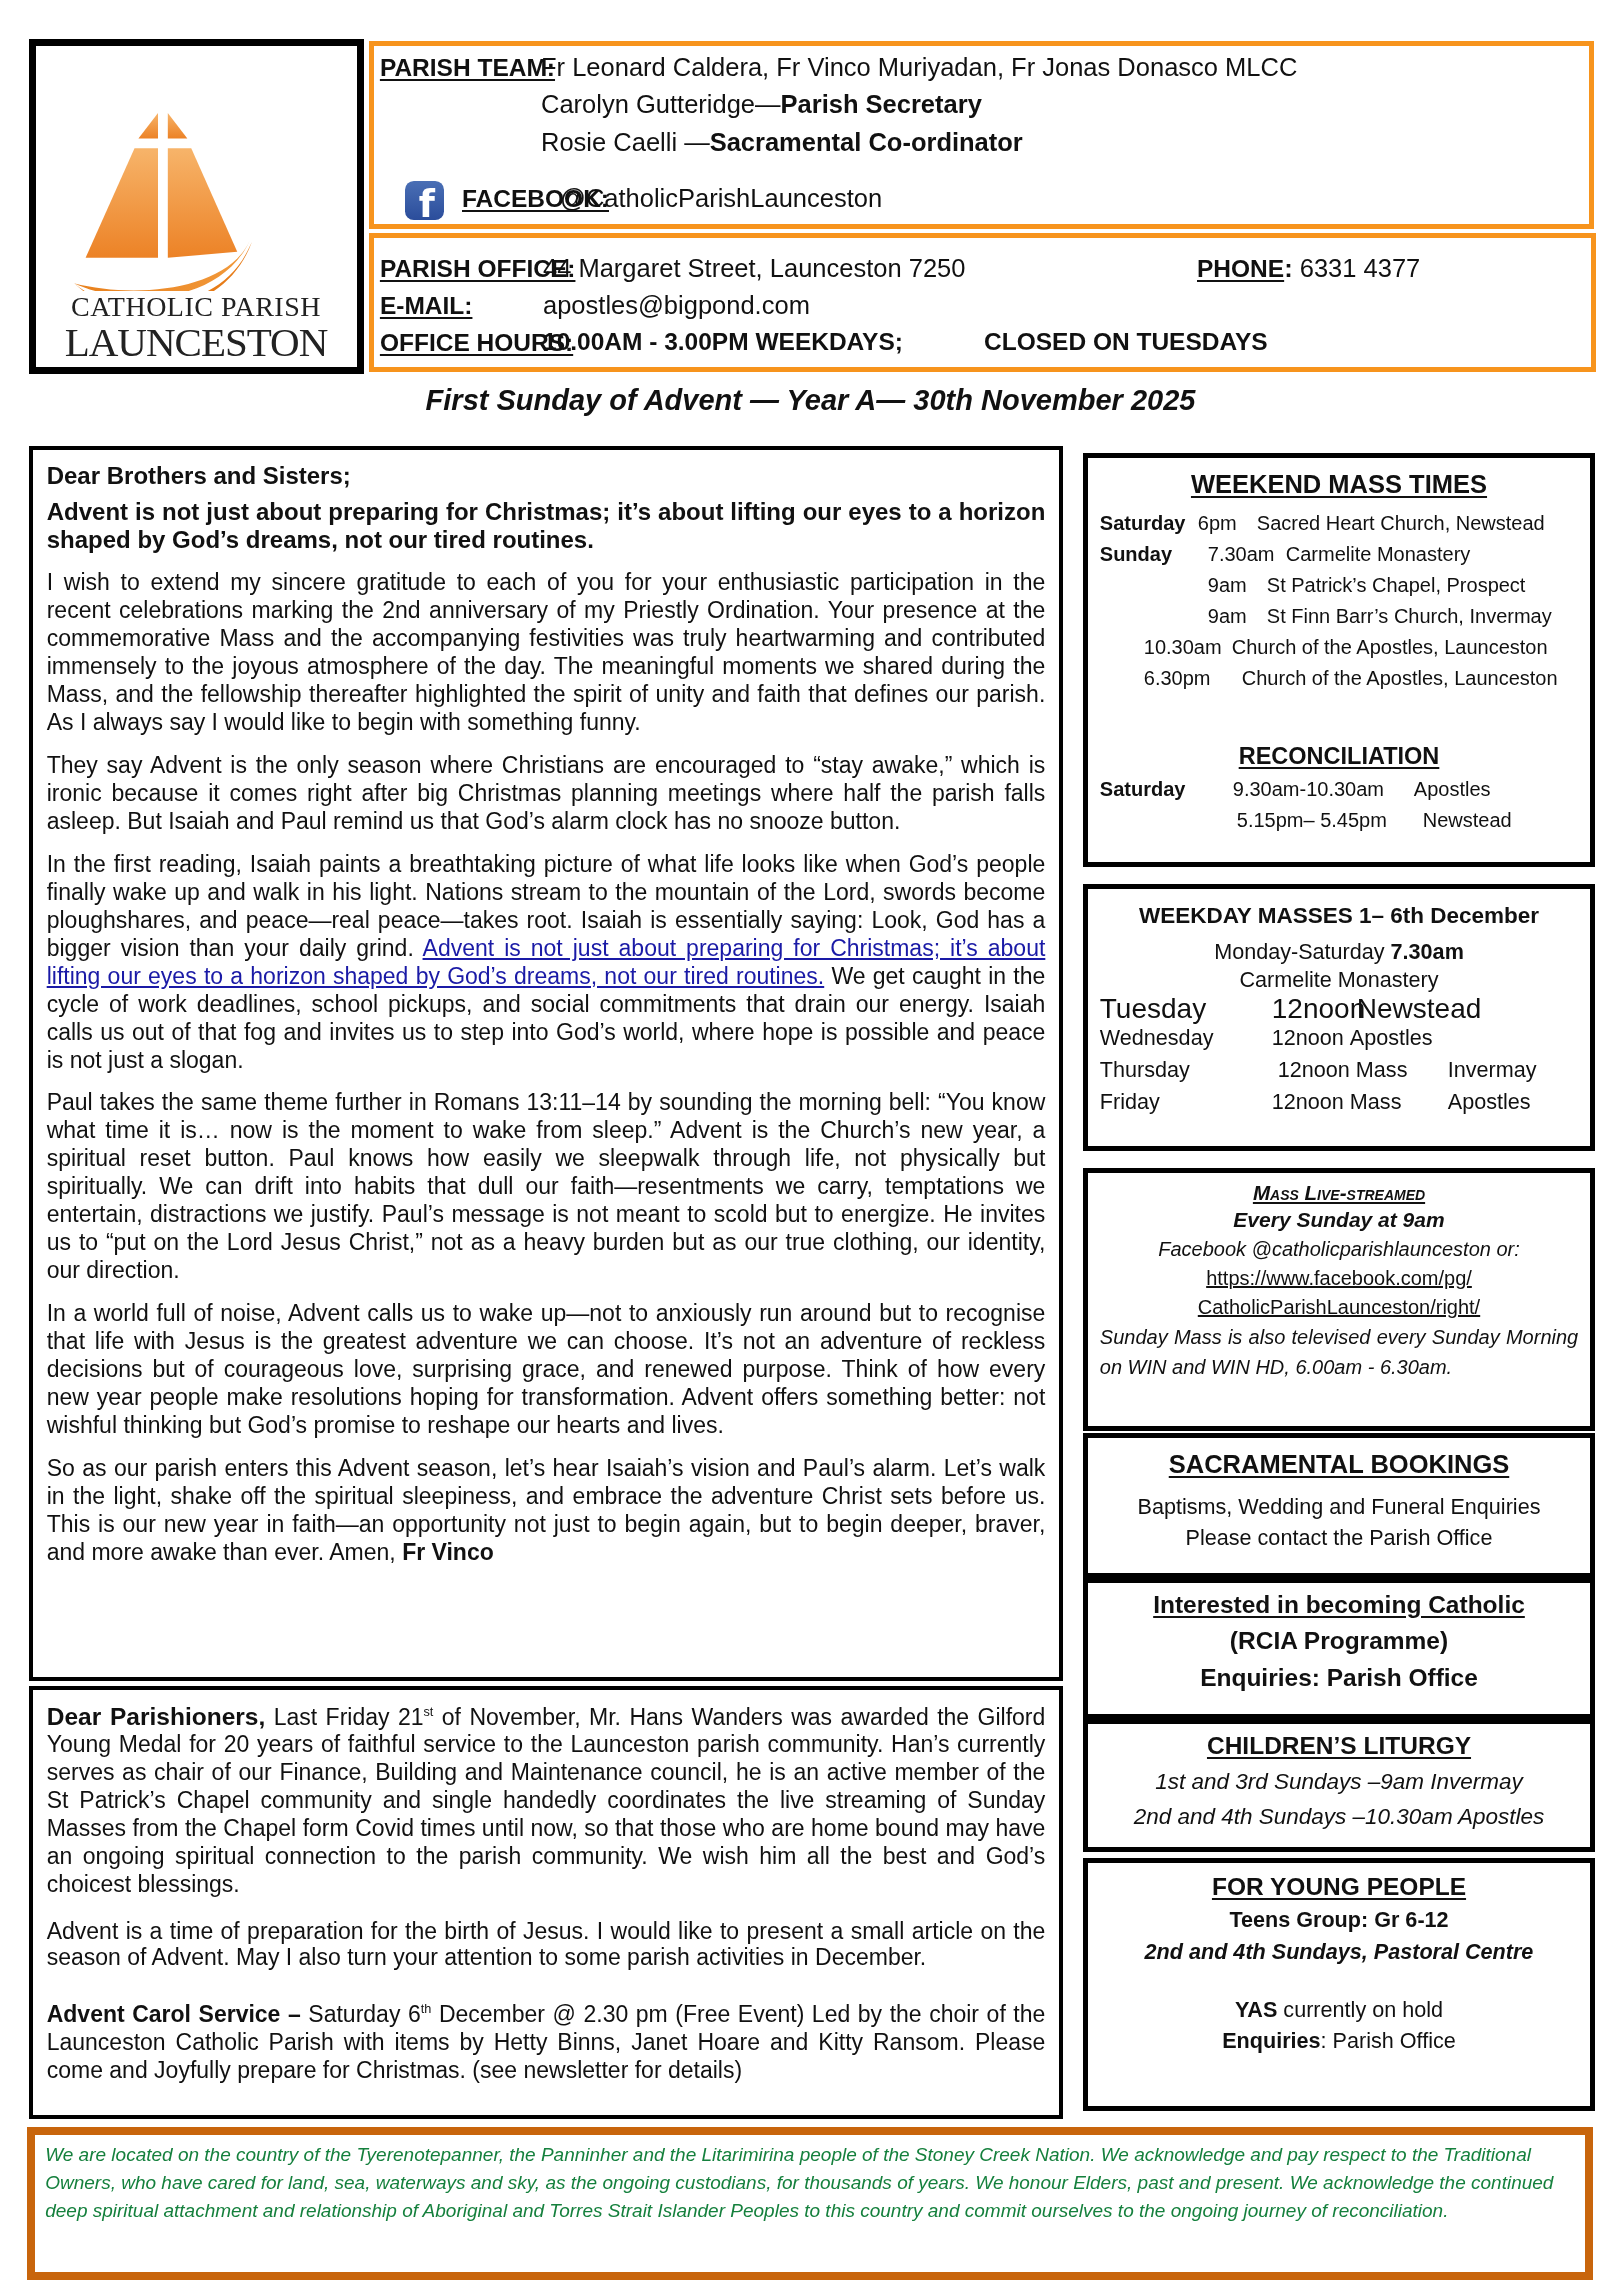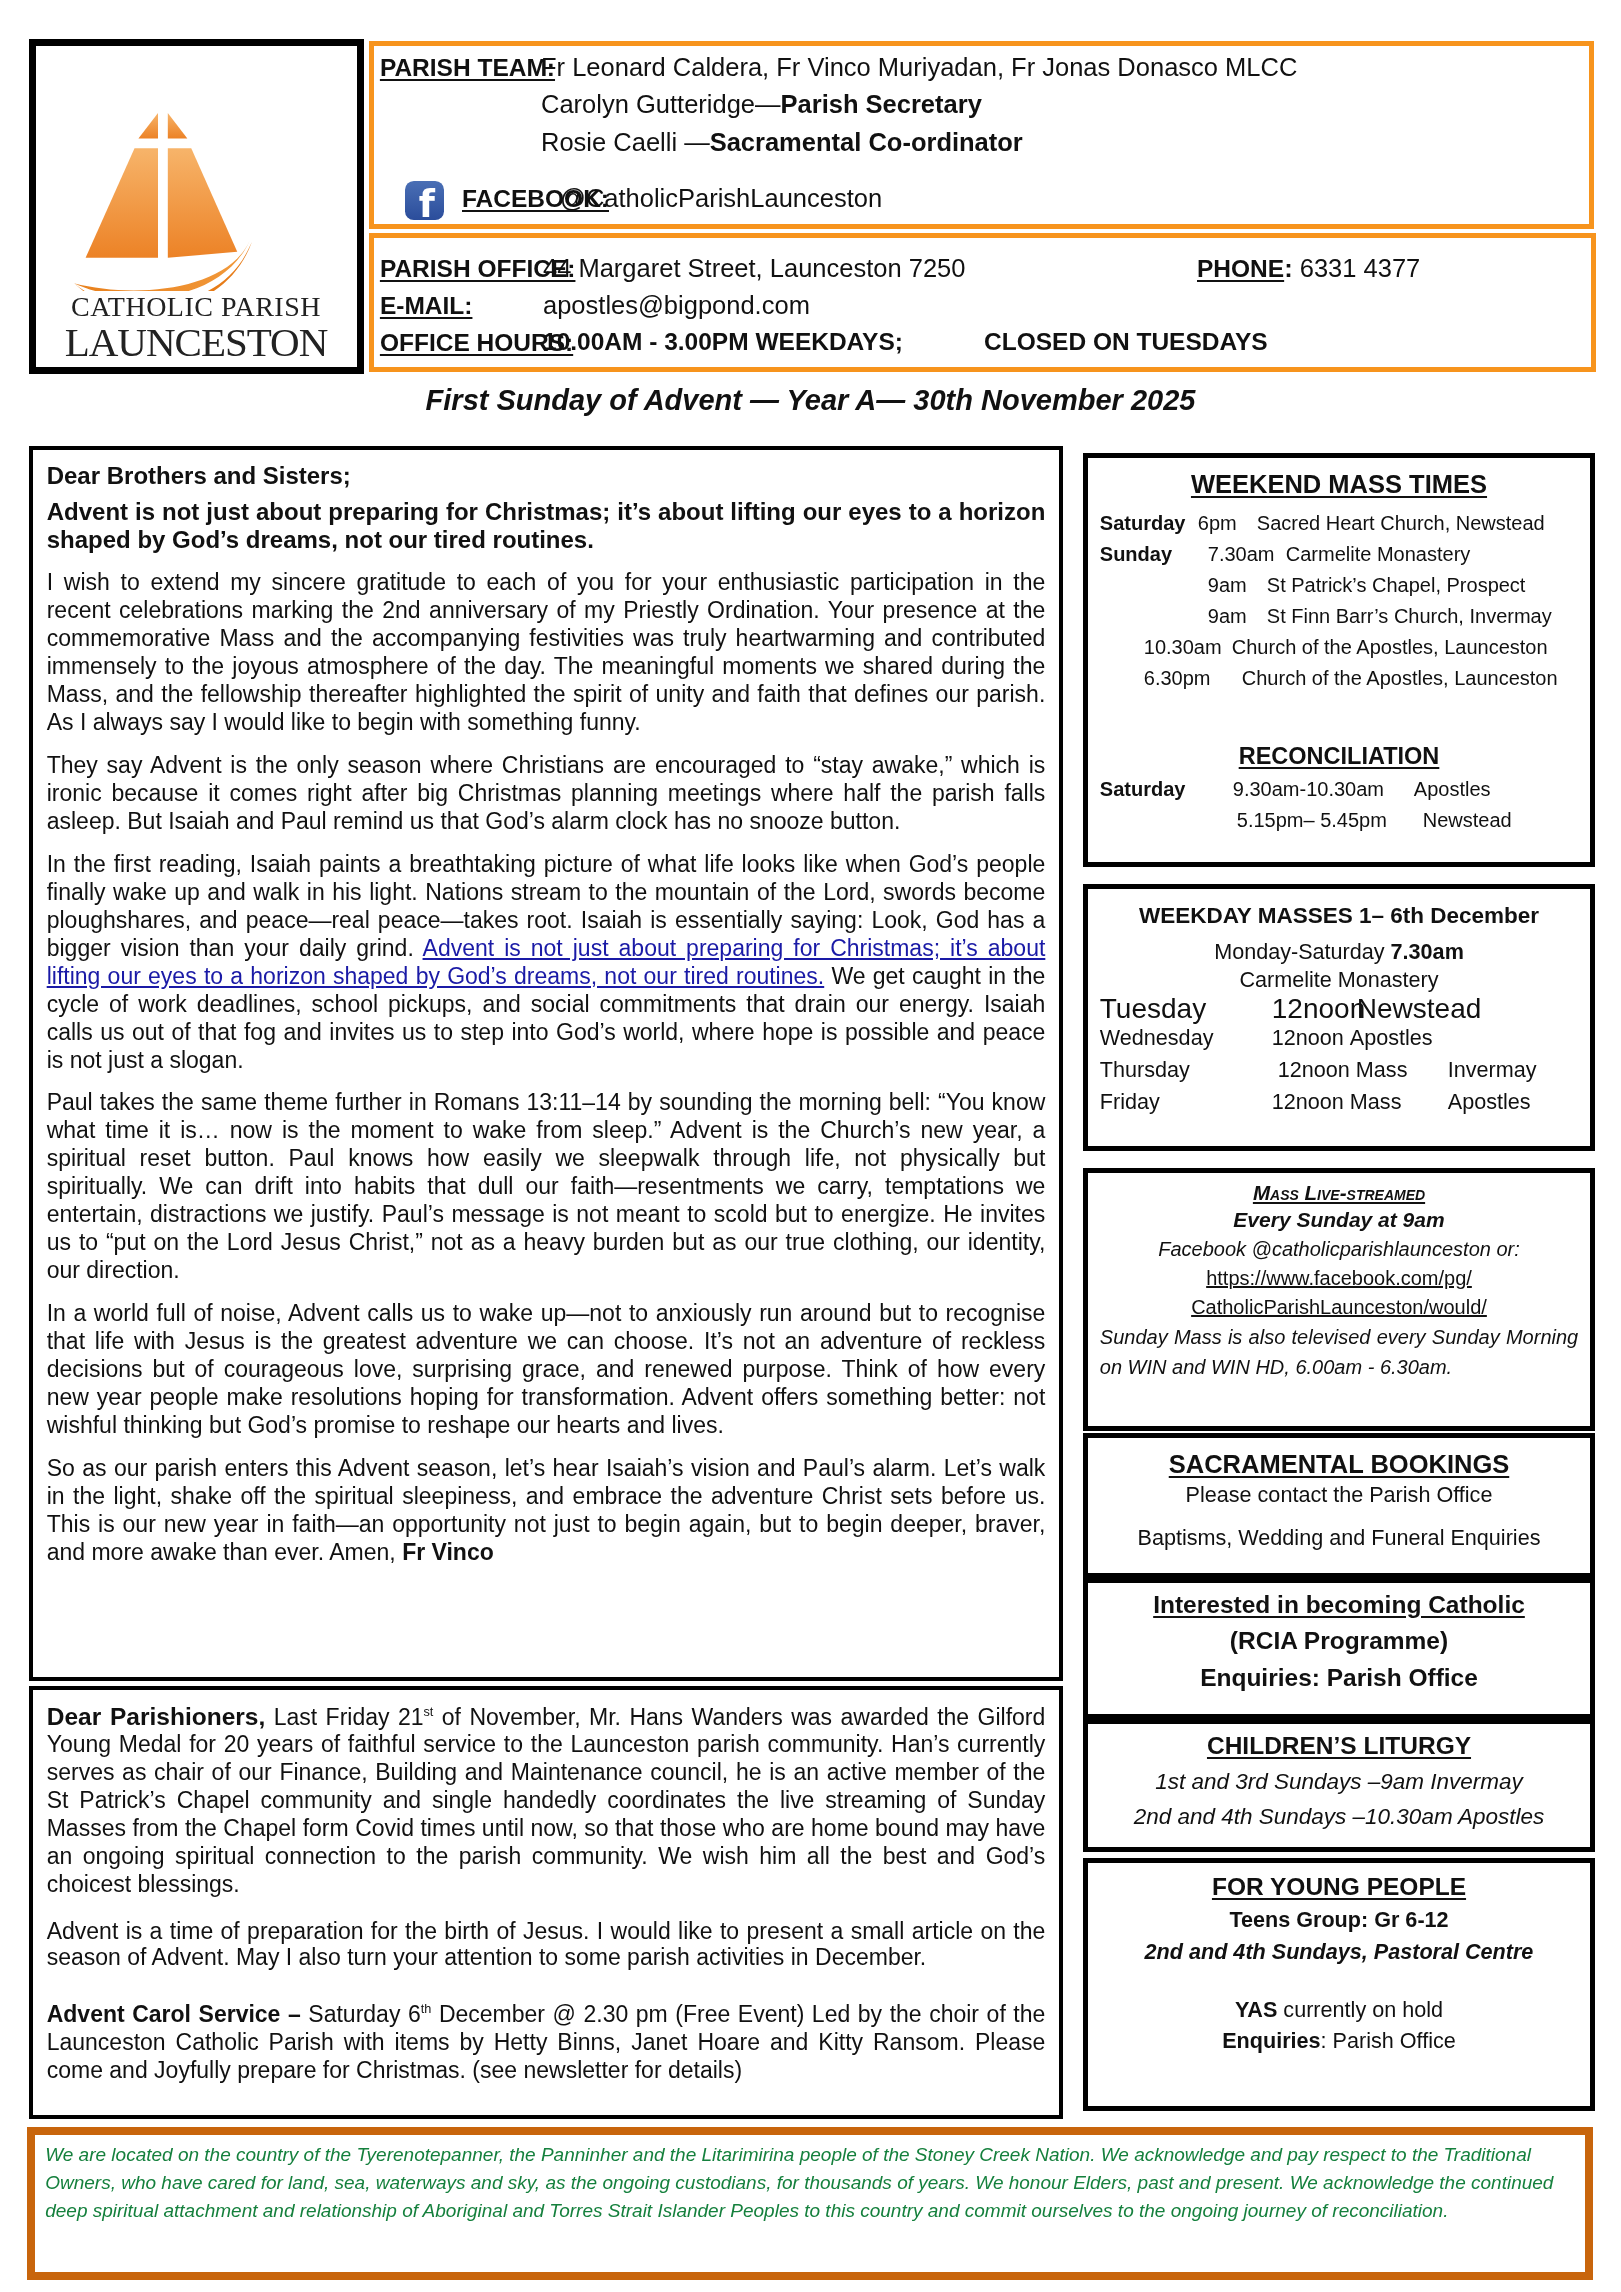--- a/index.html
+++ b/index.html
@@ -192,28 +192,28 @@
         <span style="left: 172px;">12noon Mass</span>
         <span style="left: 348px;">Apostles</span>
       </div>
     </div>
 </div>
 
 <div class="right-box" style="top:1168px; height:263px; padding:7.8px 11.8px 0 11.8px;">
   <div style="font-weight:bold; font-style:italic; font-size:20.6px; font-variant:small-caps; text-decoration:underline;">Mass Live-streamed</div>
   <div style="font-weight:bold; font-style:italic; font-size:21px; line-height:30px;">Every Sunday at 9am</div>
   <div style="font-style:italic; font-size:20px; line-height:29px;">Facebook @catholicparishlaunceston or:</div>
-  <div style="font-size:20px; line-height:29px; text-decoration:underline;"><span>https://www.facebook.com/pg/</span><br><span>CatholicParishLaunceston/would/</span></div>
+  <div style="font-size:20px; line-height:29px; text-decoration:underline;"><span>https://www.facebook.com/pg/</span><br><span>CatholicParishLaunceston/right/</span></div>
   <div style="font-style:italic; font-size:20px; line-height:30px; text-align:justify;">Sunday Mass is also televised every Sunday Morning on WIN and WIN HD, 6.00am - 6.30am.</div>
 </div>
 
 <div class="right-box" style="top:1433px; height:145px; padding-top:11.8px;">
   <div class="rtitle">SACRAMENTAL  BOOKINGS</div>
+  <div class="rline" style="margin-top:11.8px; font-size:21.6px; line-height:31px;">Baptisms, Wedding and Funeral Enquiries</div>
   <div class="rline" style="font-size:21.6px; line-height:31px;">Please contact the Parish Office</div>
-  <div class="rline" style="margin-top:11.8px; font-size:21.6px; line-height:31px;">Baptisms, Wedding and Funeral Enquiries</div>
 </div>
 
 <div class="right-box" style="top:1578px; height:141px; padding-top:7.8px;">
   <div class="rtitle" style="font-size:24.5px;">Interested in becoming Catholic</div>
   <div style="font-weight:bold; font-size:24.5px; line-height:39px; margin-top:2px;">(RCIA Programme)</div>
   <div style="font-weight:bold; font-size:24.5px; line-height:35px;">Enquiries:  Parish Office</div>
 </div>
 
 <div class="right-box" style="top:1719px; height:133px; padding-top:7.8px;">
   <div class="rtitle" style="font-size:24.5px;">CHILDREN’S  LITURGY</div>

